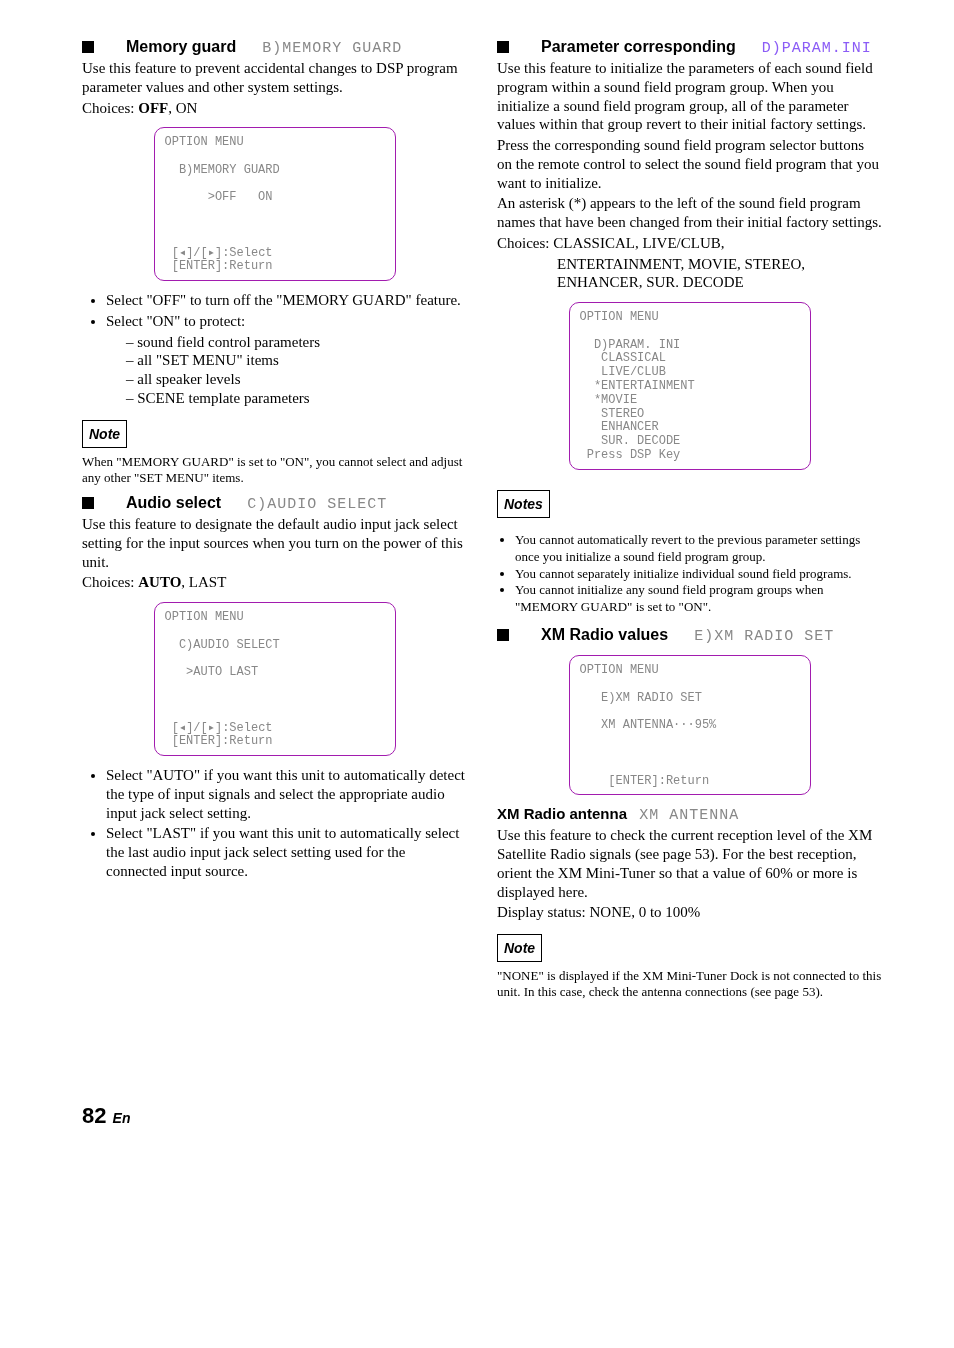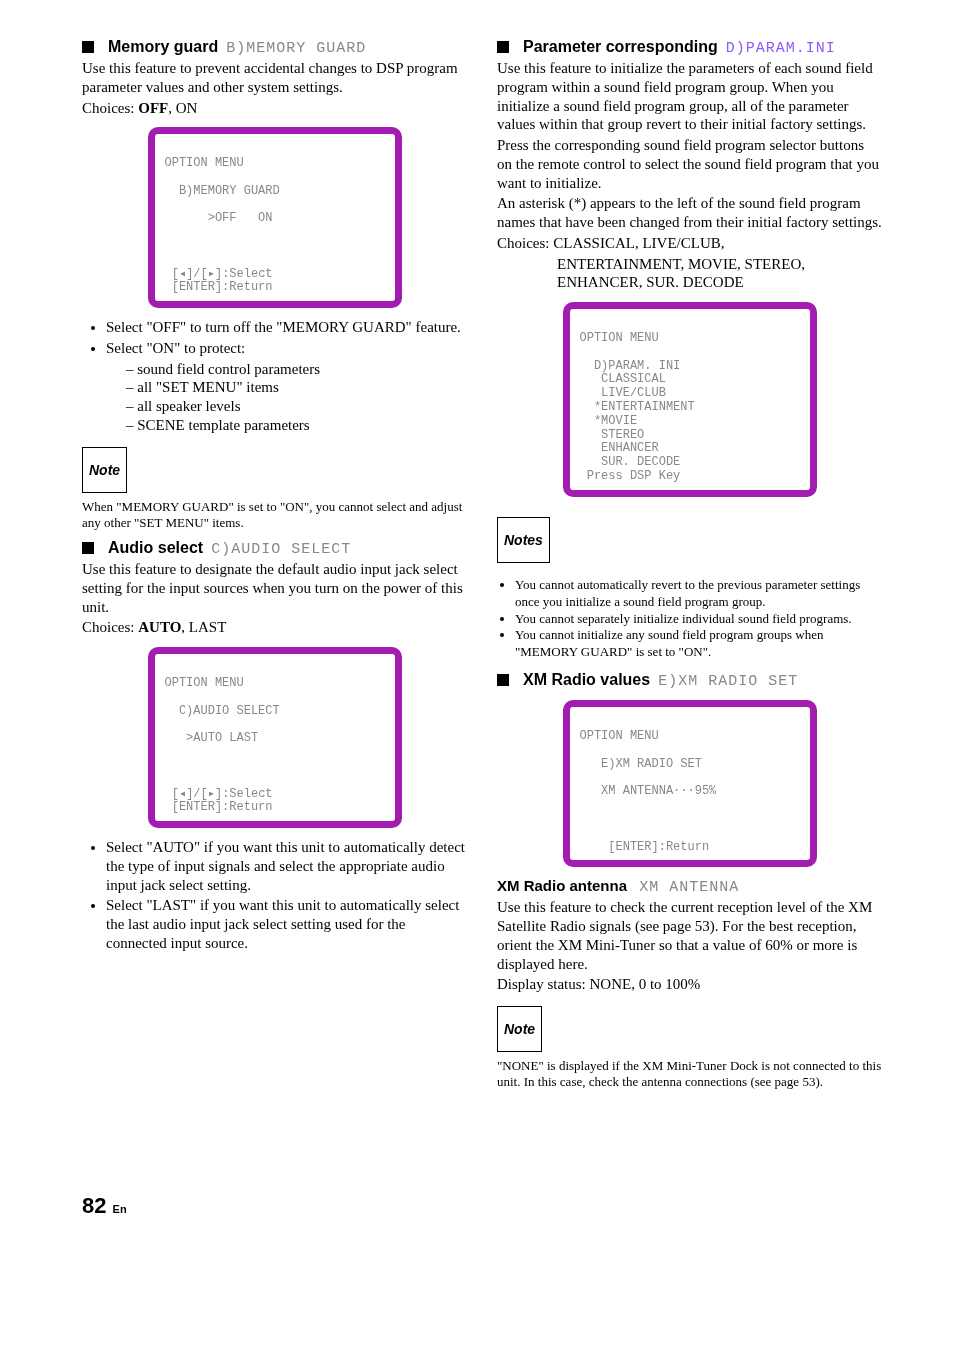--- a/index.html
+++ b/index.html
@@ -35,21 +35,21 @@
   }
   .section-header {
     font-family: Arial, Helvetica, sans-serif;
     font-weight: bold;
     font-size: 16px;
     margin-top: 8px;
     margin-bottom: 2px;
     display: flex;
     align-items: baseline;
     flex-wrap: wrap;
-    gap: 6px 8px;
+    gap: 6px 26px;
   }
   .square {
     display: inline-block;
     width: 12px;
     height: 12px;
     background: #000;
     margin-right: 6px;
     vertical-align: baseline;
     position: relative;
     top: 1px;
@@ -58,25 +58,25 @@
     font-family: "Courier New", monospace;
     letter-spacing: 1px;
     font-size: 15px;
     font-weight: normal;
   }
   p {
     margin: 2px 0;
     line-height: 1.25;
   }
   .lcd {
-    border: 7px solid #a21caf;
+    border: 1px solid #a21caf;
     border-radius: 10px;
     width: 220px;
     margin: 10px auto 10px auto;
-    padding: 23px 10px 6px 10px;
+    padding: 8px 10px 6px 10px;
     font-family: "Courier New", monospace;
     font-size: 12px;
     color: #888;
     line-height: 1.15;
     white-space: pre;
     overflow: hidden;
   }
   ul.bullets {
     list-style: disc;
     padding-left: 24px;
@@ -93,21 +93,21 @@
   }
   ul.dashes > li::before {
     content: "– ";
   }
   .note-label {
     display: inline-block;
     border: 1px solid #000;
     font-family: Arial, Helvetica, sans-serif;
     font-weight: bold;
     font-style: italic;
-    padding: 14px 6px;
+    padding: 5px 6px;
     margin-top: 10px;
     margin-bottom: 4px;
     font-size: 14px;
   }
   .note-text {
     font-size: 13px;
     line-height: 1.25;
   }
   .note-bullets {
     list-style: disc;
@@ -128,21 +128,22 @@
     margin-left: 8px;
   }
   .pagenum {
     font-family: Arial, Helvetica, sans-serif;
     font-weight: bold;
     font-size: 22px;
     margin-top: 100px;
     padding-left: 0;
   }
   .pagenum .en {
-    font-size: 11px;
+    font-size: 14px;
+    font-style: italic;
     font-weight: bold;
   }
 </style>
 </head>
 <body>
 
 <div class="page">
 
   <div class="columns">
 

